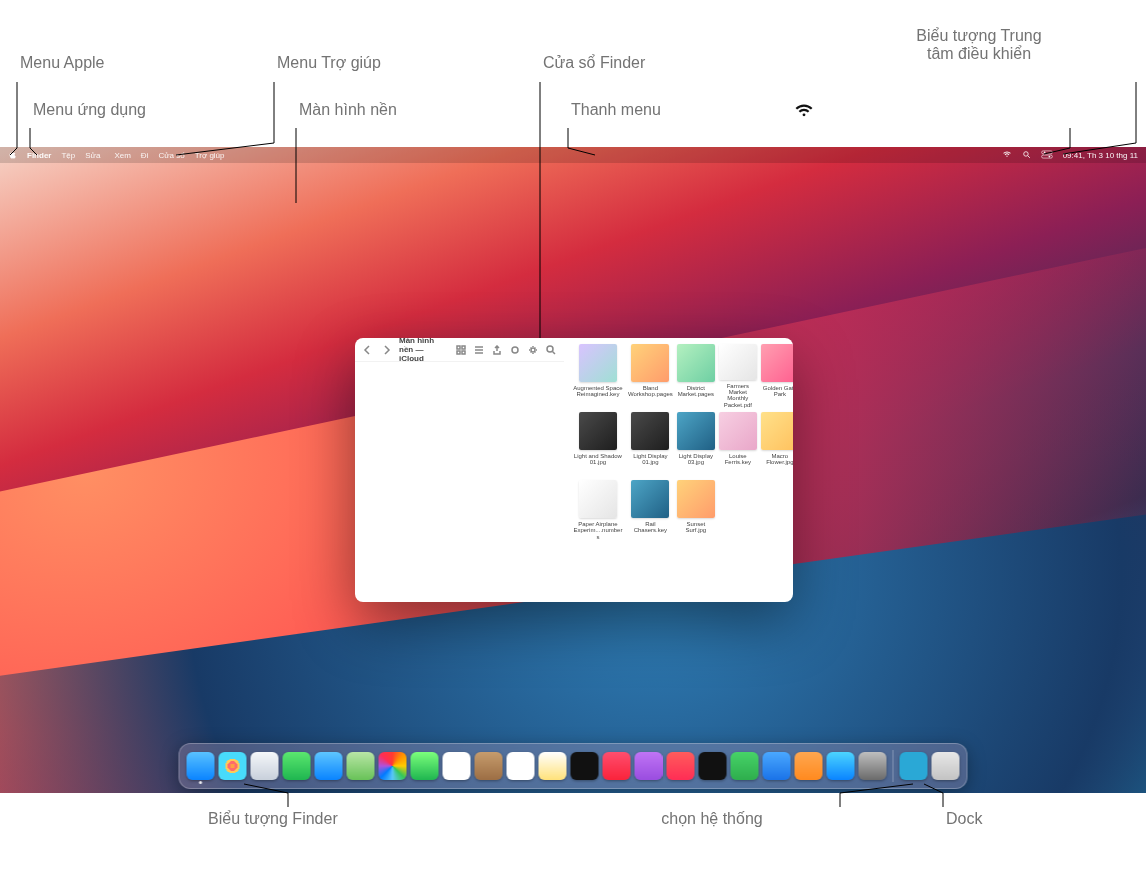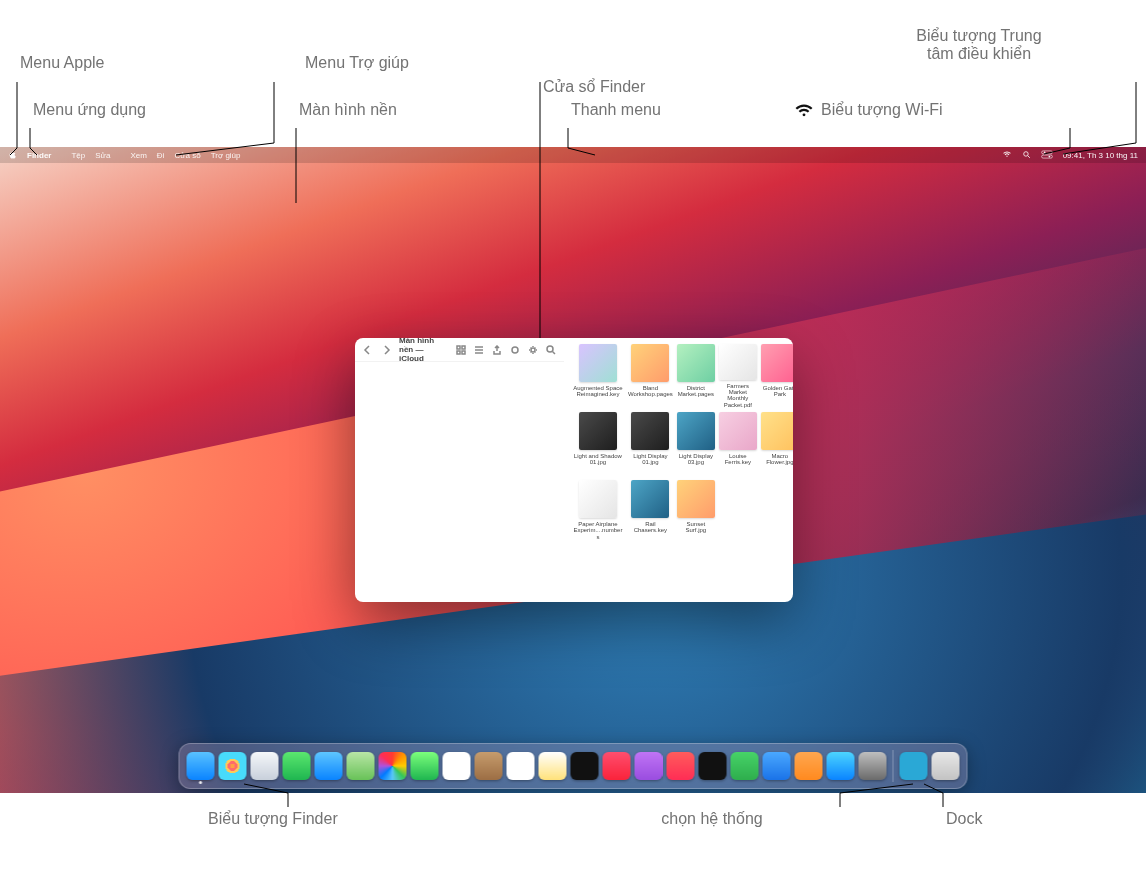--- a/index.html
+++ b/index.html
@@ -230,54 +230,53 @@
   .a-store{background:linear-gradient(#4cd5ff,#0a84ff);}
   .a-pref{background:linear-gradient(#bfbfbf,#6b6b6b);}
   .a-dl{background:#2aa8d6;}
   .a-trash{background:linear-gradient(#e8e8e8,#c3c3c3);}
 </style>
 </head>
 <body>
 
 <div class="annot" style="left:20px; top:54px;">Menu Apple</div>
 <div class="annot" style="left:33px; top:101px;">Menu ứng dụng</div>
-<div class="annot" style="left:277px; top:54px;margin-left:28px;">Menu Trợ giúp</div>
+<div class="annot" style="left:277px; top:54px;">Menu Trợ giúp</div>
 <div class="annot" style="left:299px; top:101px;">Màn hình nền</div>
-<div class="annot" style="left:543px; top:54px;margin-top:24px;">Cửa sổ Finder</div>
+<div class="annot" style="left:543px; top:54px;">Cửa sổ Finder</div>
 <div class="annot" style="left:571px; top:101px;">Thanh menu</div>
 <div class="annot" style="left:824px; top:27px; text-align:center; width:310px;">
   <div>Biểu tượng Trung</div>
   <div>tâm điều khiển</div>
 </div>
 <div class="annot" style="left:793px; top:101px; display:flex; align-items:center; gap:6px;">
   <span class="wifi-glyph">
     <svg width="22" height="18" viewBox="0 0 24 20">
         <path d="M12 17a1.6 1.6 0 100-3.2 1.6 1.6 0 000 3.2zm-4.3-4.1a6.1 6.1 0 018.6 0l1.7-1.7a8.5 8.5 0 00-12 0l1.7 1.7zm-3.4-3.4a10.9 10.9 0 0115.4 0l1.7-1.7a13.3 13.3 0 00-18.8 0l1.7 1.7z" fill="#111"></path>
       </svg>
   </span>
-  <span>Biểu tượng Wi-Fi</span>
 </div>
 <div class="annot" style="left:208px; top:810px;">Biểu tượng Finder</div>
 <div class="annot" style="left:582px; top:810px; text-align:center; width:260px;">
   <div>chọn hệ thống</div>
 </div>
 <div class="annot" style="left:946px; top:810px;">Dock</div>
 
 <div class="desktop-wrap">
   <div class="desktop-bg"></div>
 
   <div class="menubar">
     <div class="left">
       <span class="apple">
         <svg viewBox="0 0 16 16">
             <path d="M11.8 8.5c0-1.7 1.4-2.5 1.4-2.5-0.8-1.1-2-1.3-2.4-1.3-1 0-1.9.6-2.4.6s-1.3-.6-2.2-.6c-1.1 0-2.2.7-2.8 1.7-1.2 2.1-.3 5.3.9 7 .6.8 1.2 1.7 2.1 1.7.9 0 1.2-.6 2.3-.6s1.3.6 2.2.6c.9 0 1.5-.8 2.1-1.7.4-.6.7-1.2.9-1.9-1.2-.5-2.1-1.4-2.1-3zM10 3.3c.5-.6.8-1.4.7-2.3-.7 0-1.6.5-2.1 1.1-.5.5-.8 1.4-.7 2.2.8 0 1.6-.4 2.1-1z"></path>
           </svg>
       </span>
       <span style="font-weight:600">Finder</span>
-      <span id="menubar-items"><span style="margin-left: 10px;">Tệp</span><span style="margin-left: 10px;">Sửa</span><span style="margin-left: 20px;">Xem</span><span style="margin-left: 10px;">Đi</span><span style="margin-left: 10px;">Cửa sổ</span><span style="margin-left: 10px;">Trợ giúp</span></span>
+      <span id="menubar-items"><span style="margin-left: 0;">Tệp</span><span style="margin-left: 10px;">Sửa</span><span style="margin-left: 14px;">Xem</span><span style="margin-left: 10px;">Đi</span><span style="margin-left: 10px;">Cửa sổ</span><span style="margin-left: 10px;">Trợ giúp</span></span>
     </div>
     <div class="right">
       <span><svg width="10" height="8" viewBox="0 0 24 20">
             <path d="M12 17a1.6 1.6 0 100-3.2 1.6 1.6 0 000 3.2zm-4.3-4.1a6.1 6.1 0 018.6 0l1.7-1.7a8.5 8.5 0 00-12 0l1.7 1.7zm-3.4-3.4a10.9 10.9 0 0115.4 0l1.7-1.7a13.3 13.3 0 00-18.8 0l1.7 1.7z"></path>
           </svg></span>
       <span><svg width="9" height="9" viewBox="0 0 16 16">
             <circle cx="7" cy="7" r="4" fill="none" stroke="#fff" stroke-width="1.5"></circle>
             <line x1="10" y1="10" x2="14" y2="14" stroke="#fff" stroke-width="1.5"></line>
           </svg></span>
       <span><svg width="12" height="9" viewBox="0 0 20 14">

